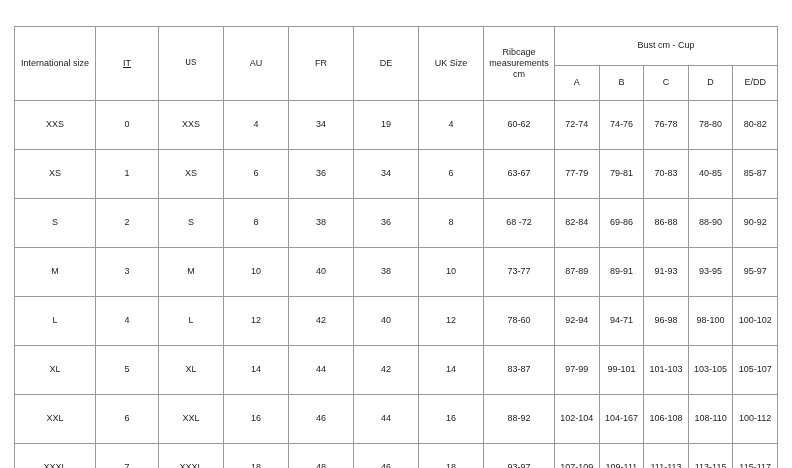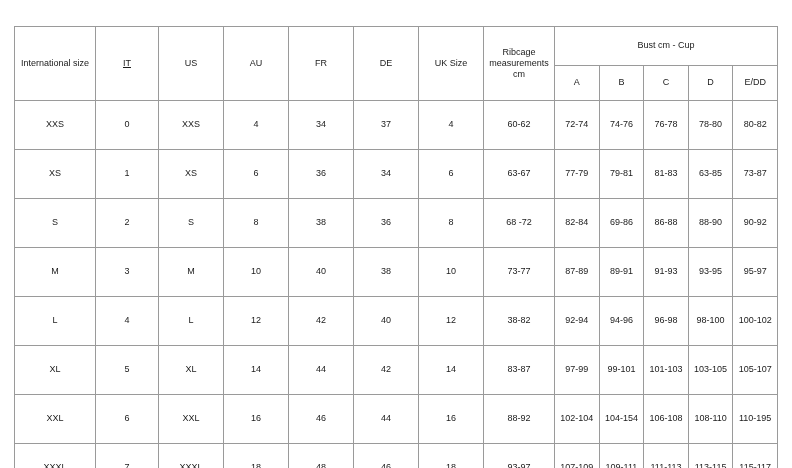--- a/index.html
+++ b/index.html
@@ -44,21 +44,21 @@
   }
   tr.header-row-2 th {
     height: 30px;
   }
   
   tbody tr td {
     height: 44px;
   }
   .col-intl { width: 78px; }
   .col-it   { width: 60px; text-decoration: underline; }
-  .col-us   { width: 62px; }
+  .col-us   { width: 62px; font-family: Liberation Mono, monospace; }
   .col-au   { width: 62px; }
   .col-fr   { width: 62px; }
   .col-de   { width: 62px; margin-top: 43px; }
   .col-uk   { width: 62px; }
   .col-rib  { width: 68px; }
   .col-cup  { width: 58px; }
   .bust-group-label {
     font-size: 9px;
   }
   .rib-cell {
@@ -91,43 +91,43 @@
         <th class="col-cup">E/DD</th>
       </tr>
     </thead>
     <tbody>
       <tr>
         <td>XXS</td>
         <td>0</td>
         <td>XXS</td>
         <td>4</td>
         <td>34</td>
-        <td>37</td>
+        <td>19</td>
         <td>4</td>
         <td>60-62</td>
         <td>72-74</td>
         <td>74-76</td>
         <td>76-78</td>
         <td>78-80</td>
         <td>80-82</td>
       </tr>
       <tr>
         <td>XS</td>
         <td>1</td>
         <td>XS</td>
         <td>6</td>
         <td>36</td>
         <td>34</td>
         <td>6</td>
         <td>63-67</td>
         <td>77-79</td>
         <td>79-81</td>
-        <td>81-83</td>
-        <td>63-85</td>
-        <td>73-87</td>
+        <td>70-83</td>
+        <td>40-85</td>
+        <td>85-87</td>
       </tr>
       <tr>
         <td>S</td>
         <td>2</td>
         <td>S</td>
         <td>8</td>
         <td>38</td>
         <td>36</td>
         <td>8</td>
         <td>68 -72</td>
@@ -153,23 +153,23 @@
         <td>95-97</td>
       </tr>
       <tr>
         <td>L</td>
         <td>4</td>
         <td>L</td>
         <td>12</td>
         <td>42</td>
         <td>40</td>
         <td>12</td>
-        <td>38-82</td>
+        <td>78-60</td>
         <td>92-94</td>
-        <td>94-96</td>
+        <td>94-71</td>
         <td>96-98</td>
         <td>98-100</td>
         <td>100-102</td>
       </tr>
       <tr>
         <td>XL</td>
         <td>5</td>
         <td>XL</td>
         <td>14</td>
         <td>44</td>
@@ -185,24 +185,24 @@
       <tr>
         <td>XXL</td>
         <td>6</td>
         <td>XXL</td>
         <td>16</td>
         <td>46</td>
         <td>44</td>
         <td>16</td>
         <td>88-92</td>
         <td>102-104</td>
-        <td>104-154</td>
+        <td>104-167</td>
         <td>106-108</td>
         <td>108-110</td>
-        <td>110-195</td>
+        <td>100-112</td>
       </tr>
       <tr>
         <td>XXXL</td>
         <td>7</td>
         <td>XXXL</td>
         <td>18</td>
         <td>48</td>
         <td>46</td>
         <td>18</td>
         <td>93-97</td>

